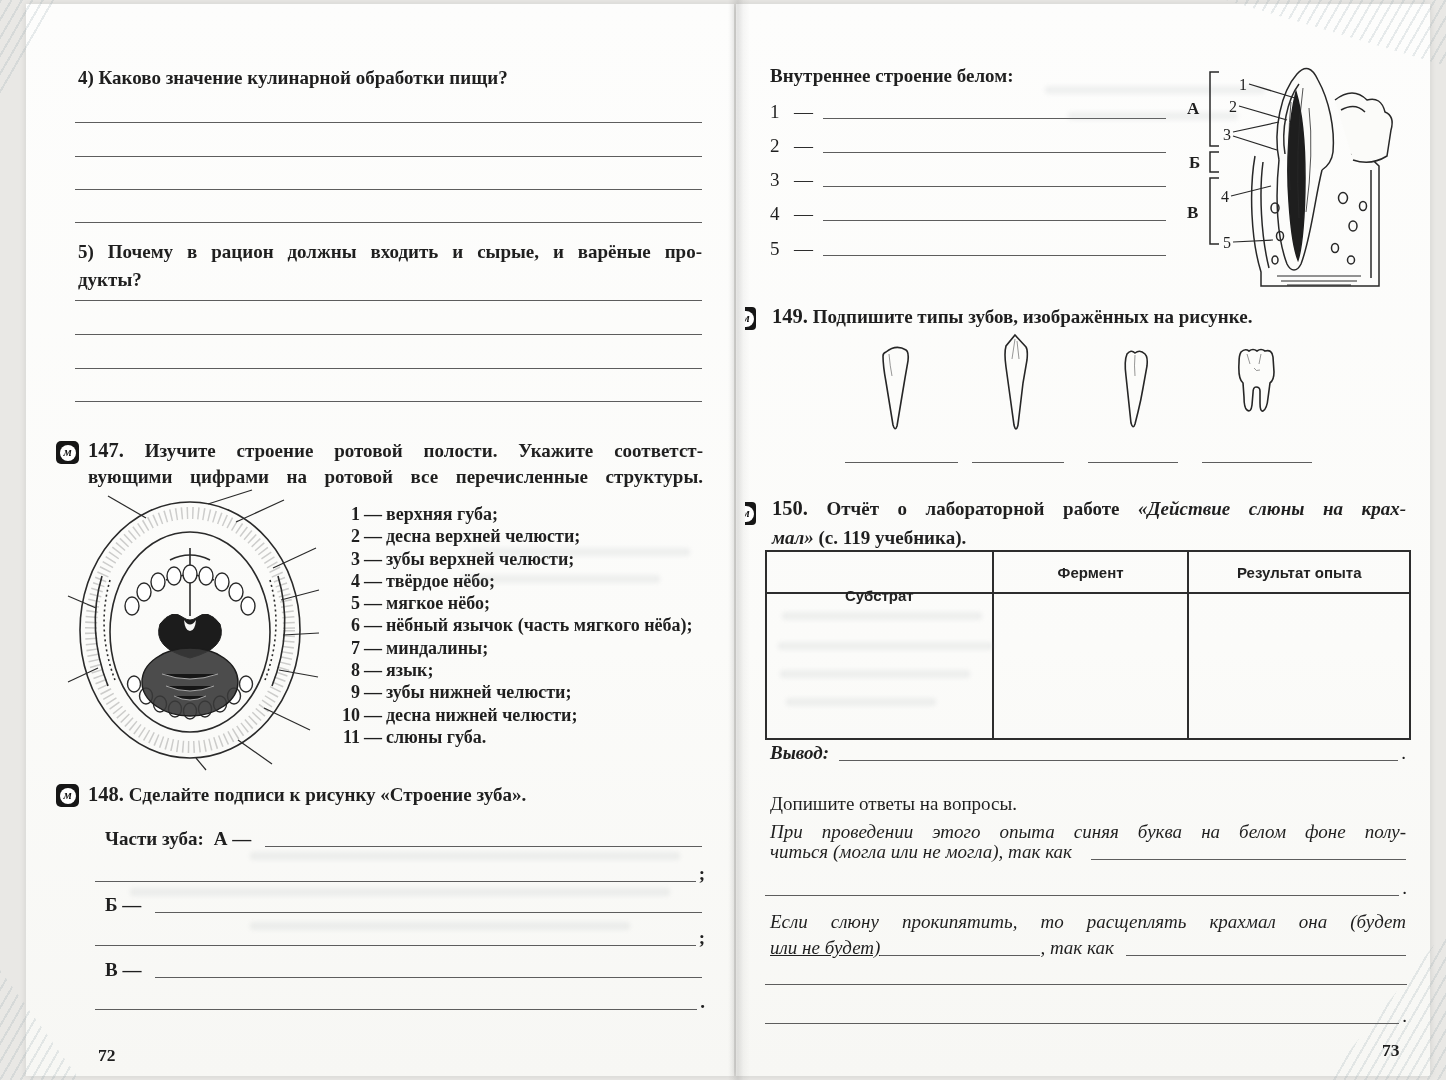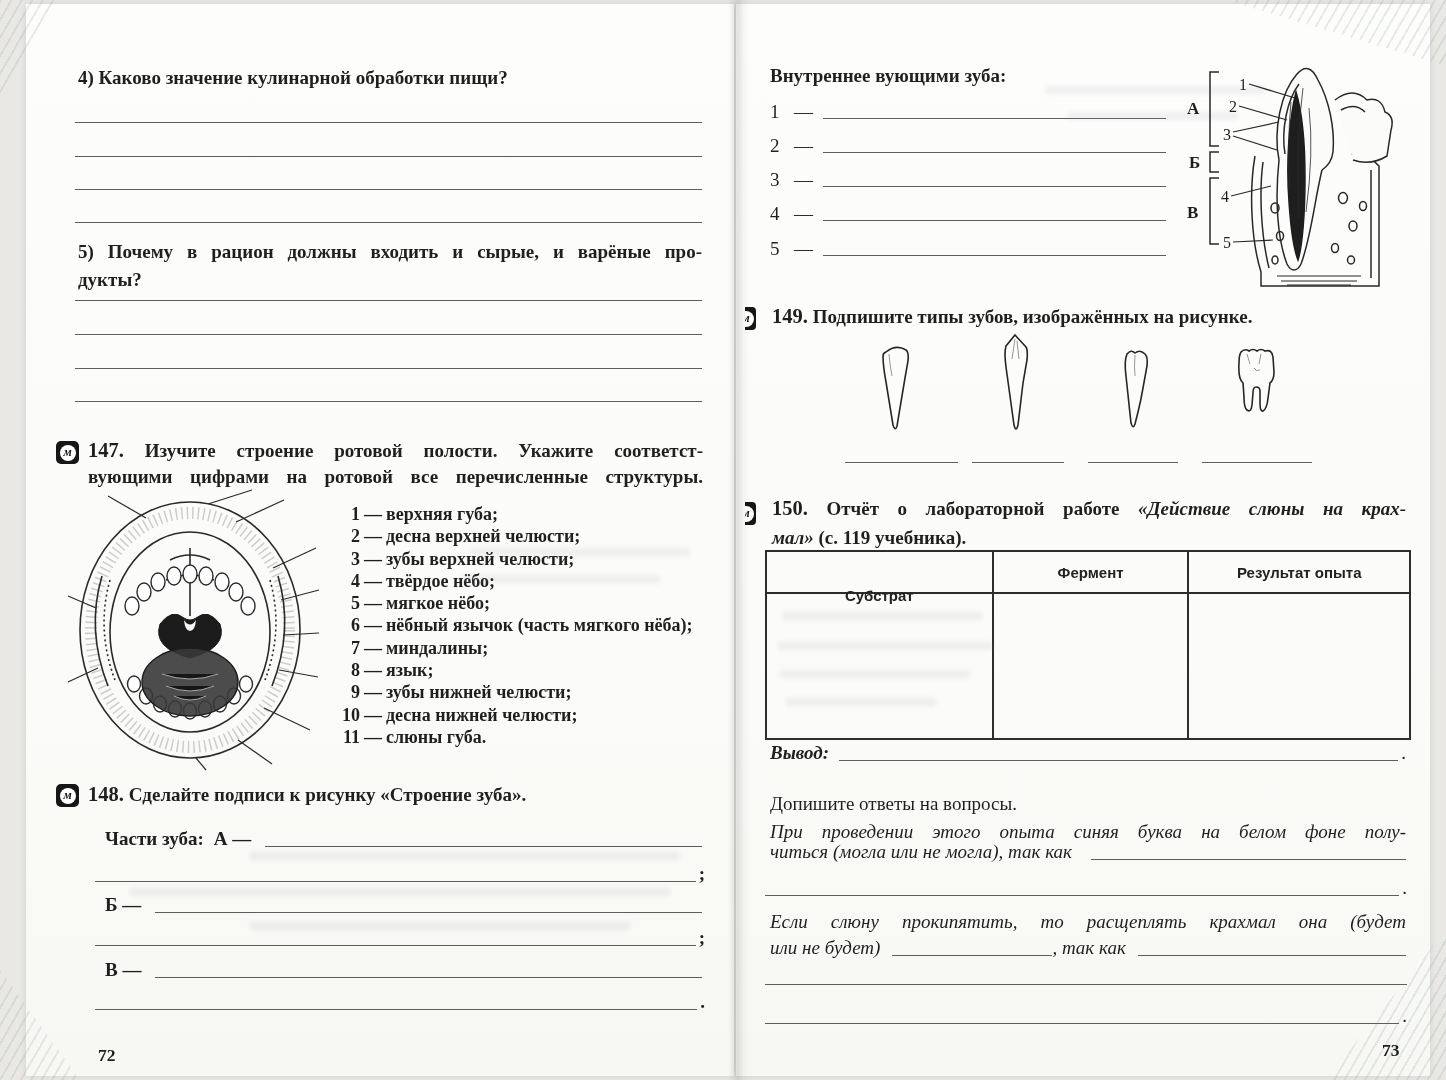--- a/index.html
+++ b/index.html
@@ -224,21 +224,21 @@
   <div class="fl" style="left:105px;top:956px;width:597px;">
     <span class="b nowrap" style="margin-right:14px;">В —</span>
     <span class="grow"></span>
   </div>
   <div class="fl" style="left:95px;top:988px;width:610px;">
     <span class="grow"></span>
     <span class="punct b">.</span>
   </div>
   <div class="pagenum" style="left:98px;top:1045px;">72</div>
 
-  <div class="t b" style="left:770px;top:62px;width:430px;">Внутреннее вующими зуба:</div>
+  <div class="t b" style="left:770px;top:62px;width:430px;">Внутреннее строение белом:</div>
 
   <div class="numrow" style="top:100px;">
     <span class="nn">1</span>
     <span class="dd">—</span>
     <span class="grow"></span>
   </div>
   <div class="numrow" style="top:134px;">
     <span class="nn">2</span>
     <span class="dd">—</span>
     <span class="grow"></span>
@@ -391,21 +391,21 @@
   <div class="fl" style="left:770px;top:838px;width:636px;">
     <span class="it nowrap" style="margin-right:19px;">читься (могла или не могла), так как</span>
     <span class="grow"></span>
   </div>
   <div class="fl" style="left:765px;top:874px;width:642px;">
     <span class="grow"></span>
     <span class="punct">.</span>
   </div>
   <div class="t it just" style="left:770px;top:908px;width:636px;">Если слюну прокипятить, то расщеплять крахмал она (будет</div>
   <div class="fl" style="left:770px;top:934px;width:636px;">
-    <span class="it nowrap" style="margin-right:12px;">или не будет)</span>
+    <span class="it nowrap" style="text-decoration:underline;">или не будет)</span>
     <span class="seg" style="width:160px;"></span>
     <span class="it nowrap" style="margin-right:12px;">, так как</span>
     <span class="grow"></span>
   </div>
   <div class="line" style="left:765px;top:984px;width:642px;"></div>
   <div class="fl" style="left:765px;top:1002px;width:642px;">
     <span class="grow"></span>
     <span class="punct">.</span>
   </div>
   <div class="pagenum" style="left:1382px;top:1040px;">73</div>

